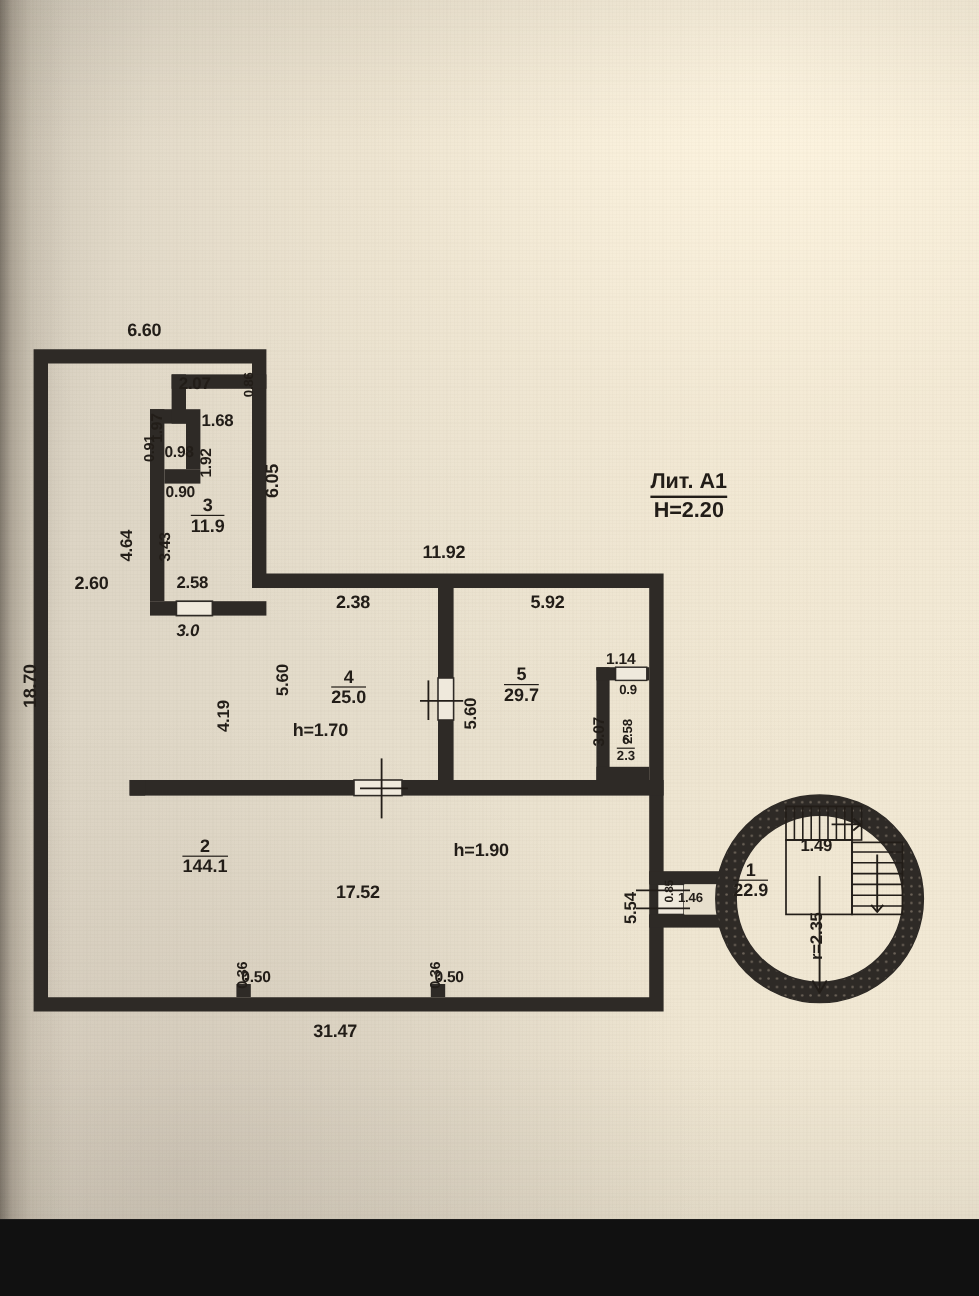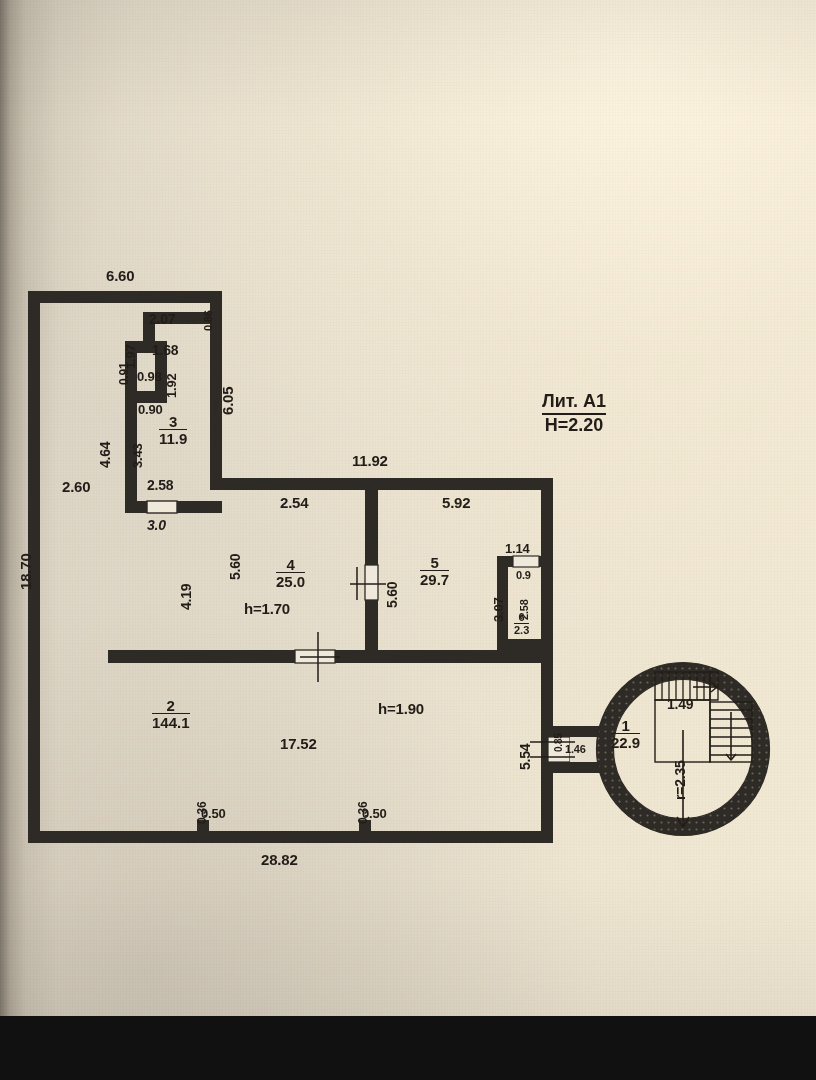--- a/index.html
+++ b/index.html
@@ -195,21 +195,21 @@
   <div class="lbl" style="left:149px;top:312px;font-size:14px;">2.07</div>
 
   <div class="lbl vert" style="left:203px;top:331px;font-size:11px;transform:rotate(-90deg);">0.86</div>
 
   <div class="lbl vert" style="left:118px;top:385px;font-size:12px;transform:rotate(-90deg);">0.91</div>
 
   <div class="lbl vert" style="left:124px;top:369px;font-size:13px;transform:rotate(-90deg);">1.97</div>
 
   <div class="lbl" style="left:105px;top:370px;font-size:13px;margin-left:32px;">0.98</div>
 
-  <div class="lbl" style="left:152px;top:343px;font-size:14px;">1.68</div>
+  <div class="lbl" style="left:168px;top:343px;font-size:14px;">1.68</div>
 
   <div class="lbl vert" style="left:165px;top:398px;font-size:13px;transform:rotate(-90deg);">1.92</div>
 
   <div class="lbl vert" style="left:220px;top:415px;font-size:15px;transform:rotate(-90deg);">6.05</div>
 
   <div class="lbl" style="left:138px;top:403px;font-size:13px;">0.90</div>
 
   <div class="lbl vert" style="left:98px;top:468px;font-size:14px;transform:rotate(-90deg);">4.64</div>
 
   <div class="lbl vert" style="left:131px;top:468px;font-size:13px;transform:rotate(-90deg);">3.43</div>
@@ -222,21 +222,21 @@
 
   <div class="lbl vert" style="left:179px;top:610px;font-size:14px;transform:rotate(-90deg);">4.19</div>
 
   <div class="roomtag" style="left:159px;top:414px;font-size:15px;">
     <span class="num">3</span>
     <span class="area">11.9</span>
   </div>
 
   <div class="lbl" style="left:352px;top:453px;font-size:15px;">11.92</div>
 
-  <div class="lbl" style="left:280px;top:495px;font-size:15px;">2.54</div>
+  <div class="lbl" style="left:280px;top:495px;font-size:15px;">2.38</div>
 
   <div class="lbl" style="left:442px;top:495px;font-size:15px;">5.92</div>
 
   <div class="lbl vert" style="left:228px;top:580px;font-size:14px;transform:rotate(-90deg);">5.60</div>
 
   <div class="lbl vert" style="left:385px;top:608px;font-size:14px;transform:rotate(-90deg);">5.60</div>
 
   <div class="roomtag" style="left:276px;top:557px;font-size:15px;">
     <span class="num">4</span>
     <span class="area">25.0</span>
@@ -263,21 +263,21 @@
     <span class="area">144.1</span>
   </div>
   <div class="lbl" style="left:280px;top:736px;font-size:15px;">17.52</div>
   <div class="lbl" style="left:378px;top:701px;font-size:15px;">h=1.90</div>
 
   <div class="lbl vert" style="left:196px;top:824px;font-size:12px;transform:rotate(-90deg);">0.36</div>
   <div class="lbl" style="left:201px;top:807px;font-size:13px;">0.50</div>
   <div class="lbl vert" style="left:357px;top:824px;font-size:12px;transform:rotate(-90deg);">0.36</div>
   <div class="lbl" style="left:362px;top:807px;font-size:13px;">0.50</div>
 
-  <div class="lbl" style="left:261px;top:852px;font-size:15px;">28.82</div>
+  <div class="lbl" style="left:261px;top:852px;font-size:15px;">31.47</div>
 
   <div class="lbl vert" style="left:518px;top:770px;font-size:14px;transform:rotate(-90deg);">5.54</div>
 
   <div class="lbl vert" style="left:554px;top:752px;font-size:10px;transform:rotate(-90deg);">0.85</div>
 
   <div class="lbl" style="left:565px;top:744px;font-size:11px;">1.46</div>
 
   <div class="roomtag" style="left:611px;top:718px;font-size:15px;">
     <span class="num">1</span>
     <span class="area">22.9</span>

